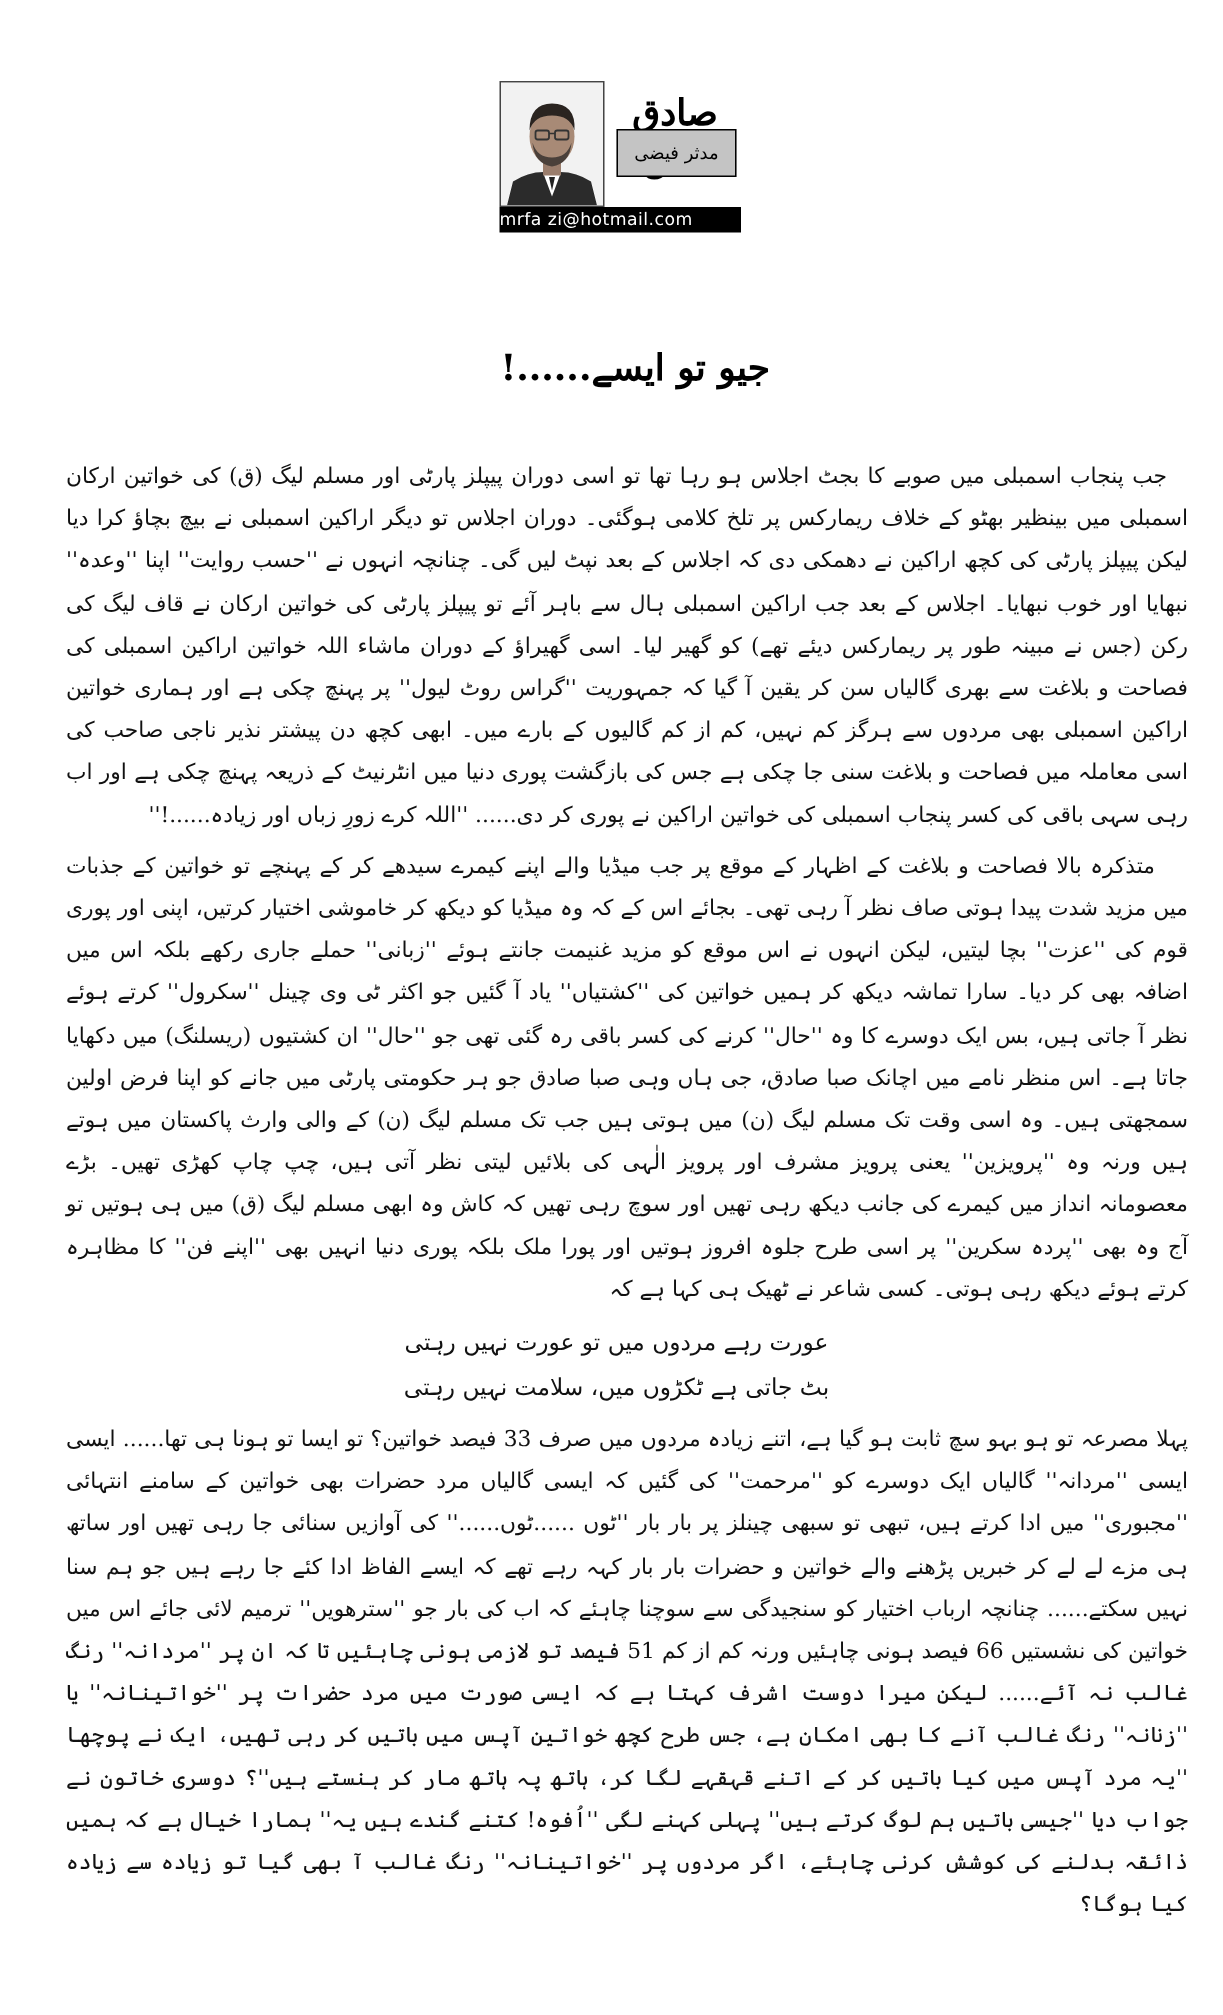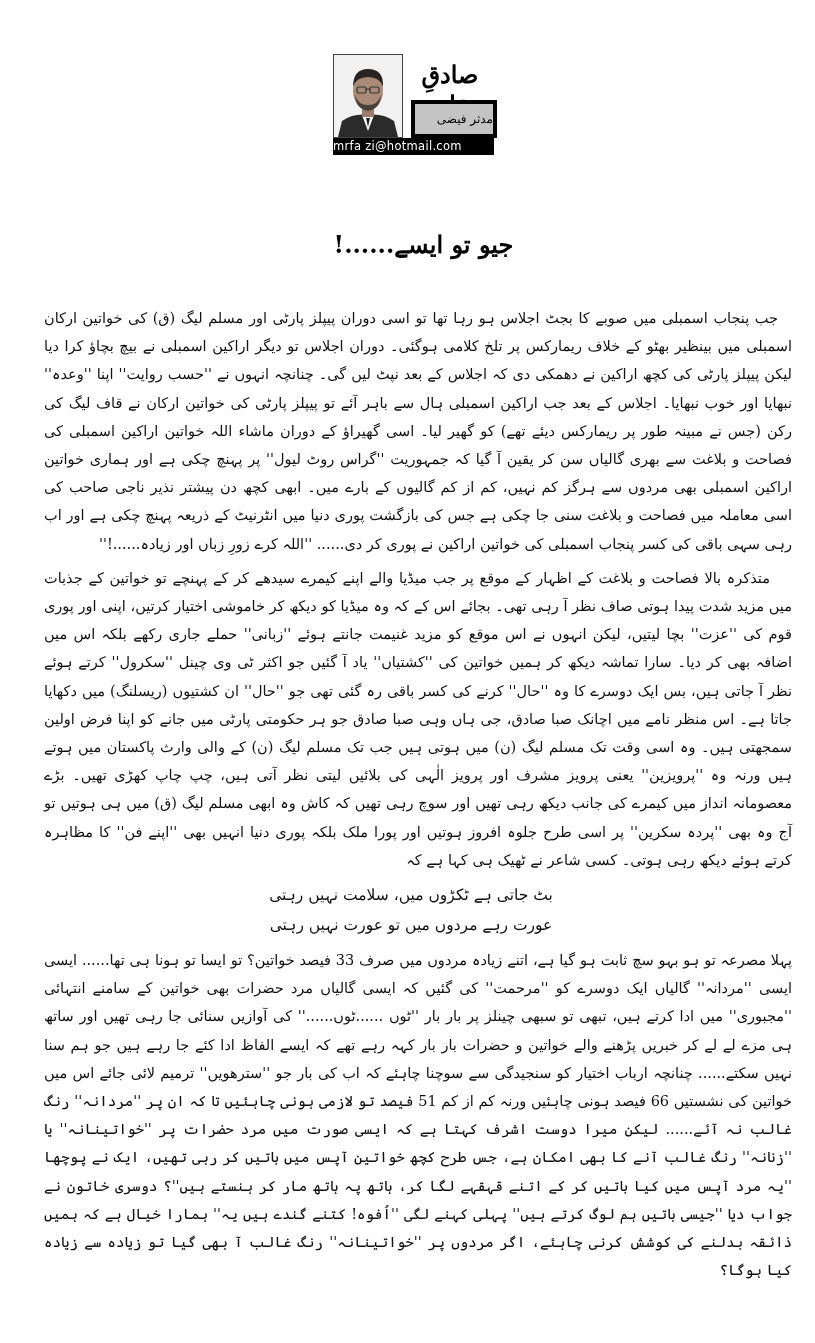--- a/index.html
+++ b/index.html
@@ -45,28 +45,29 @@
     font-size: 24px;
     line-height: 30px;
     text-align: center;
     direction: rtl;
     color: #000;
     letter-spacing: -1px;
   }
   .author-box {
     position: absolute;
     left: 78px;
-    top: 46px;
+    top: 32px;
     width: 78px;
     height: 30px;
     background: #c4c4c4;
-    border: 4px solid #000000;
+    border: 1px solid #000000;
     font-family: "DejaVu Serif", serif;
     font-size: 12px;
     line-height: 30px;
+    text-align: center;
     direction: rtl;
     color: #000;
   }
   .email-bar {
     position: absolute;
     left: 0;
     top: 84px;
     width: 161px;
     height: 17px;
     background: #000;
@@ -153,17 +154,17 @@
   <div class="author-box">مدثر فیضی</div>
   <div class="email-bar">mrfa zi@hotmail.com</div>
 </div>
 
 <div class="headline">جیو تو ایسے......!</div>
 
 <div class="article">
   <p class="first">جب پنجاب اسمبلی میں صوبے کا بجٹ اجلاس ہو رہا تھا تو اسی دوران پیپلز پارٹی اور مسلم لیگ (ق) کی خواتین ارکان اسمبلی میں بینظیر بھٹو کے خلاف ریمارکس پر تلخ کلامی ہوگئی۔ دوران اجلاس تو دیگر اراکین اسمبلی نے بیچ بچاؤ کرا دیا لیکن پیپلز پارٹی کی کچھ اراکین نے دھمکی دی کہ اجلاس کے بعد نپٹ لیں گی۔ چنانچہ انہوں نے ''حسب روایت'' اپنا ''وعدہ'' نبھایا اور خوب نبھایا۔ اجلاس کے بعد جب اراکین اسمبلی ہال سے باہر آئے تو پیپلز پارٹی کی خواتین ارکان نے قاف لیگ کی رکن (جس نے مبینہ طور پر ریمارکس دیئے تھے) کو گھیر لیا۔ اسی گھیراؤ کے دوران ماشاء اللہ خواتین اراکین اسمبلی کی فصاحت و بلاغت سے بھری گالیاں سن کر یقین آ گیا کہ جمہوریت ''گراس روٹ لیول'' پر پہنچ چکی ہے اور ہماری خواتین اراکین اسمبلی بھی مردوں سے ہرگز کم نہیں، کم از کم گالیوں کے بارے میں۔ ابھی کچھ دن پیشتر نذیر ناجی صاحب کی اسی معاملہ میں فصاحت و بلاغت سنی جا چکی ہے جس کی بازگشت پوری دنیا میں انٹرنیٹ کے ذریعہ پہنچ چکی ہے اور اب رہی سہی باقی کی کسر پنجاب اسمبلی کی خواتین اراکین نے پوری کر دی...... ''اللہ کرے زورِ زباں اور زیادہ......!''</p>
   <p>متذکرہ بالا فصاحت و بلاغت کے اظہار کے موقع پر جب میڈیا والے اپنے کیمرے سیدھے کر کے پہنچے تو خواتین کے جذبات میں مزید شدت پیدا ہوتی صاف نظر آ رہی تھی۔ بجائے اس کے کہ وہ میڈیا کو دیکھ کر خاموشی اختیار کرتیں، اپنی اور پوری قوم کی ''عزت'' بچا لیتیں، لیکن انہوں نے اس موقع کو مزید غنیمت جانتے ہوئے ''زبانی'' حملے جاری رکھے بلکہ اس میں اضافہ بھی کر دیا۔ سارا تماشہ دیکھ کر ہمیں خواتین کی ''کشتیاں'' یاد آ گئیں جو اکثر ٹی وی چینل ''سکرول'' کرتے ہوئے نظر آ جاتی ہیں، بس ایک دوسرے کا وہ ''حال'' کرنے کی کسر باقی رہ گئی تھی جو ''حال'' ان کشتیوں (ریسلنگ) میں دکھایا جاتا ہے۔ اس منظر نامے میں اچانک صبا صادق، جی ہاں وہی صبا صادق جو ہر حکومتی پارٹی میں جانے کو اپنا فرض اولین سمجھتی ہیں۔ وہ اسی وقت تک مسلم لیگ (ن) میں ہوتی ہیں جب تک مسلم لیگ (ن) کے والی وارث پاکستان میں ہوتے ہیں ورنہ وہ ''پرویزین'' یعنی پرویز مشرف اور پرویز الٰہی کی بلائیں لیتی نظر آتی ہیں، چپ چاپ کھڑی تھیں۔ بڑے معصومانہ انداز میں کیمرے کی جانب دیکھ رہی تھیں اور سوچ رہی تھیں کہ کاش وہ ابھی مسلم لیگ (ق) میں ہی ہوتیں تو آج وہ بھی ''پردہ سکرین'' پر اسی طرح جلوہ افروز ہوتیں اور پورا ملک بلکہ پوری دنیا انہیں بھی ''اپنے فن'' کا مظاہرہ کرتے ہوئے دیکھ رہی ہوتی۔ کسی شاعر نے ٹھیک ہی کہا ہے کہ</p>
   <div class="poem">
+    <div>عورت رہے مردوں میں تو عورت نہیں رہتی</div>
     <div>بٹ جاتی ہے ٹکڑوں میں، سلامت نہیں رہتی</div>
-    <div>عورت رہے مردوں میں تو عورت نہیں رہتی</div>
   </div>
   <p class="cont">پہلا مصرعہ تو ہو بہو سچ ثابت ہو گیا ہے، اتنے زیادہ مردوں میں صرف 33 فیصد خواتین؟ تو ایسا تو ہونا ہی تھا...... ایسی ایسی ''مردانہ'' گالیاں ایک دوسرے کو ''مرحمت'' کی گئیں کہ ایسی گالیاں مرد حضرات بھی خواتین کے سامنے انتہائی ''مجبوری'' میں ادا کرتے ہیں، تبھی تو سبھی چینلز پر بار بار ''ٹوں ......ٹوں......'' کی آوازیں سنائی جا رہی تھیں اور ساتھ ہی مزے لے لے کر خبریں پڑھنے والے خواتین و حضرات بار بار کہہ رہے تھے کہ ایسے الفاظ ادا کئے جا رہے ہیں جو ہم سنا نہیں سکتے...... چنانچہ ارباب اختیار کو سنجیدگی سے سوچنا چاہئے کہ اب کی بار جو ''سترھویں'' ترمیم لائی جائے اس میں خواتین کی نشستیں 66 فیصد ہونی چاہئیں ورنہ کم از کم 51 فیصد تو لازمی ہونی چاہئیں تا کہ ان پر ''مردانہ'' رنگ غالب نہ آئے...... لیکن میرا دوست اشرف کہتا ہے کہ ایسی صورت میں مرد حضرات پر ''خواتینانہ'' یا ''زنانہ'' رنگ غالب آنے کا بھی امکان ہے، جس طرح کچھ خواتین آپس میں باتیں کر رہی تھیں، ایک نے پوچھا ''یہ مرد آپس میں کیا باتیں کر کے اتنے قہقہے لگا کر، ہاتھ پہ ہاتھ مار کر ہنستے ہیں''؟ دوسری خاتون نے جواب دیا ''جیسی باتیں ہم لوگ کرتے ہیں'' پہلی کہنے لگی ''اُفوہ! کتنے گندے ہیں یہ'' ہمارا خیال ہے کہ ہمیں ذائقہ بدلنے کی کوشش کرنی چاہئے، اگر مردوں پر ''خواتینانہ'' رنگ غالب آ بھی گیا تو زیادہ سے زیادہ کیا ہوگا؟</p>
 </div>
 
 </body></html>

